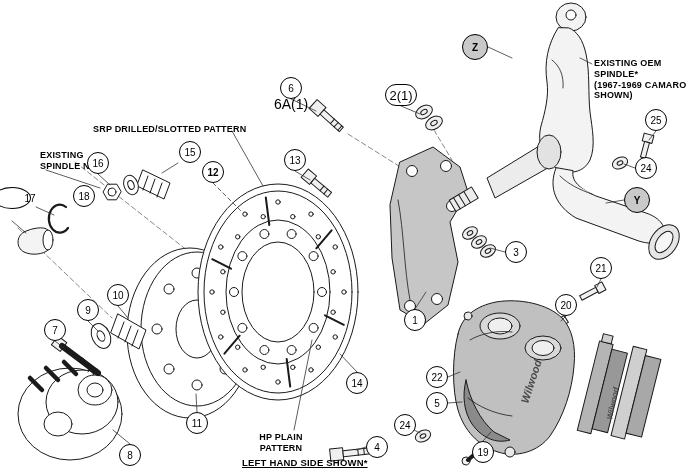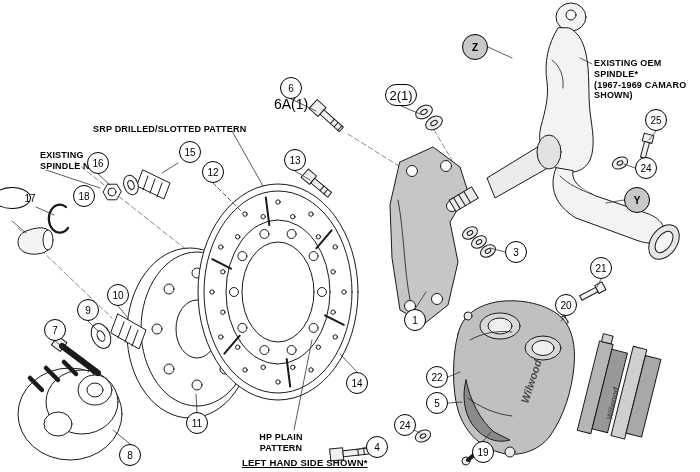--- a/index.html
+++ b/index.html
@@ -356,21 +356,21 @@
   </div>
       <div class="callout" style="left: 295px; top: 160px;">
     <span class="callout-label">13</span>
   </div>
       <div class="callout" style="left: 98px; top: 163px;">
     <span class="callout-label">16</span>
   </div>
       <div class="callout" style="left: 178px; top: 152px; margin-left: 12px;">
     <span class="callout-label">15</span>
   </div>
-      <div class="callout" style="left: 213px; top: 172px;">
+      <div class="callout" style="left: 213px; top: 172px; font-weight: bold;">
     <span class="callout-label">12</span>
   </div>
       <div class="callout" style="left: 12px; top: 198px; padding-left: 36px;">
     <span class="callout-label">17</span>
   </div>
       <div class="callout" style="left: 36px; top: 196px; margin-left: 48px;">
     <span class="callout-label">18</span>
   </div>
       <div class="callout shaded" style="left: 637px; top: 200px;">
     <span class="callout-label">Y</span>

